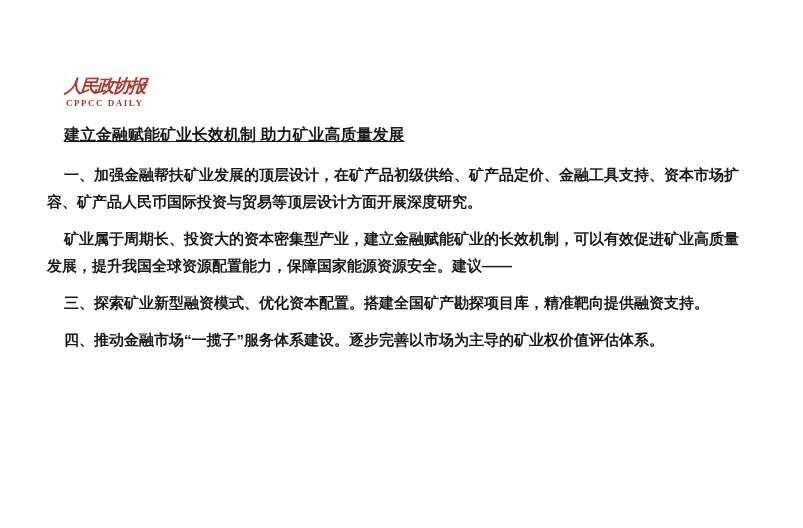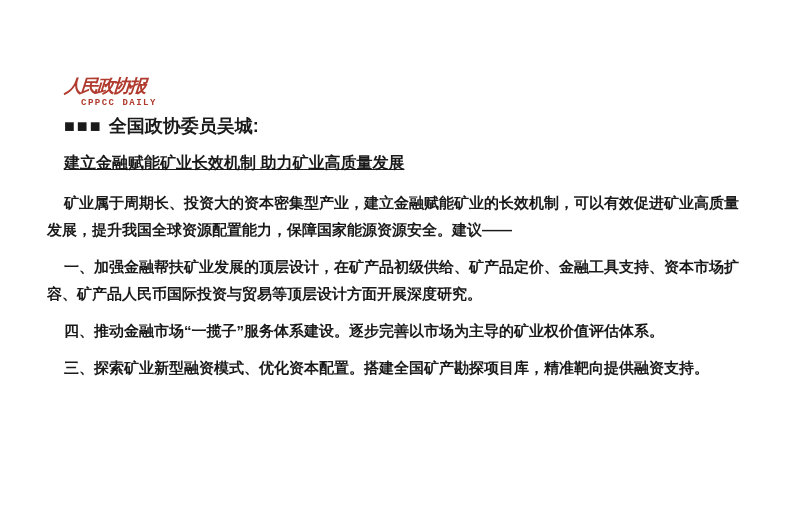--- a/index.html
+++ b/index.html
@@ -26,24 +26,24 @@
     font-style: italic;
     font-weight: bold;
     font-size: 18px;
     line-height: 20px;
     letter-spacing: -2px;
     transform: skewX(-4deg);
     transform-origin: left bottom;
     white-space: nowrap;
   }
   .brand-en {
-    margin-left: 34px;
+    margin-left: 19px;
     margin-top: 2px;
     color: var(--brand-color, #b03a2e);
-    font-family: Liberation Mono, monospace;
+    font-family: Liberation Serif, serif;
     font-weight: bold;
     font-size: 9px;
     line-height: 10px;
     letter-spacing: 1.5px;
     white-space: nowrap;
   }
   .byline {
     margin-top: 8px;
     margin-left: 17px;
     font-size: 18px;
@@ -75,27 +75,24 @@
 <body>
 
 <div class="page" style="background: rgb(255, 255, 255);">
   <div class="content">
 
     <div class="brand">
       <div class="brand-cn">人民政协报</div>
       <div class="brand-en">CPPCC DAILY</div>
     </div>
 
-    <div class="byline">
-      <span class="squares">■■■</span><span class="byline-text">全国政协委员吴城:</span>
-    </div>
 
     <h1 class="title">建立金融赋能矿业长效机制 助力矿业高质量发展</h1>
 
     <div class="body">
+        <p>一、加强金融帮扶矿业发展的顶层设计，在矿产品初级供给、矿产品定价、金融工具支持、资本市场扩容、矿产品人民币国际投资与贸易等顶层设计方面开展深度研究。</p>
         <p>矿业属于周期长、投资大的资本密集型产业，建立金融赋能矿业的长效机制，可以有效促进矿业高质量发展，提升我国全球资源配置能力，保障国家能源资源安全。建议——</p>
-        <p>一、加强金融帮扶矿业发展的顶层设计，在矿产品初级供给、矿产品定价、金融工具支持、资本市场扩容、矿产品人民币国际投资与贸易等顶层设计方面开展深度研究。</p>
+        <p>三、探索矿业新型融资模式、优化资本配置。搭建全国矿产勘探项目库，精准靶向提供融资支持。</p>
         <p>四、推动金融市场“一揽子”服务体系建设。逐步完善以市场为主导的矿业权价值评估体系。</p>
-        <p>三、探索矿业新型融资模式、优化资本配置。搭建全国矿产勘探项目库，精准靶向提供融资支持。</p>
       </div>
 
   </div>
 </div>
 
 </body></html>

